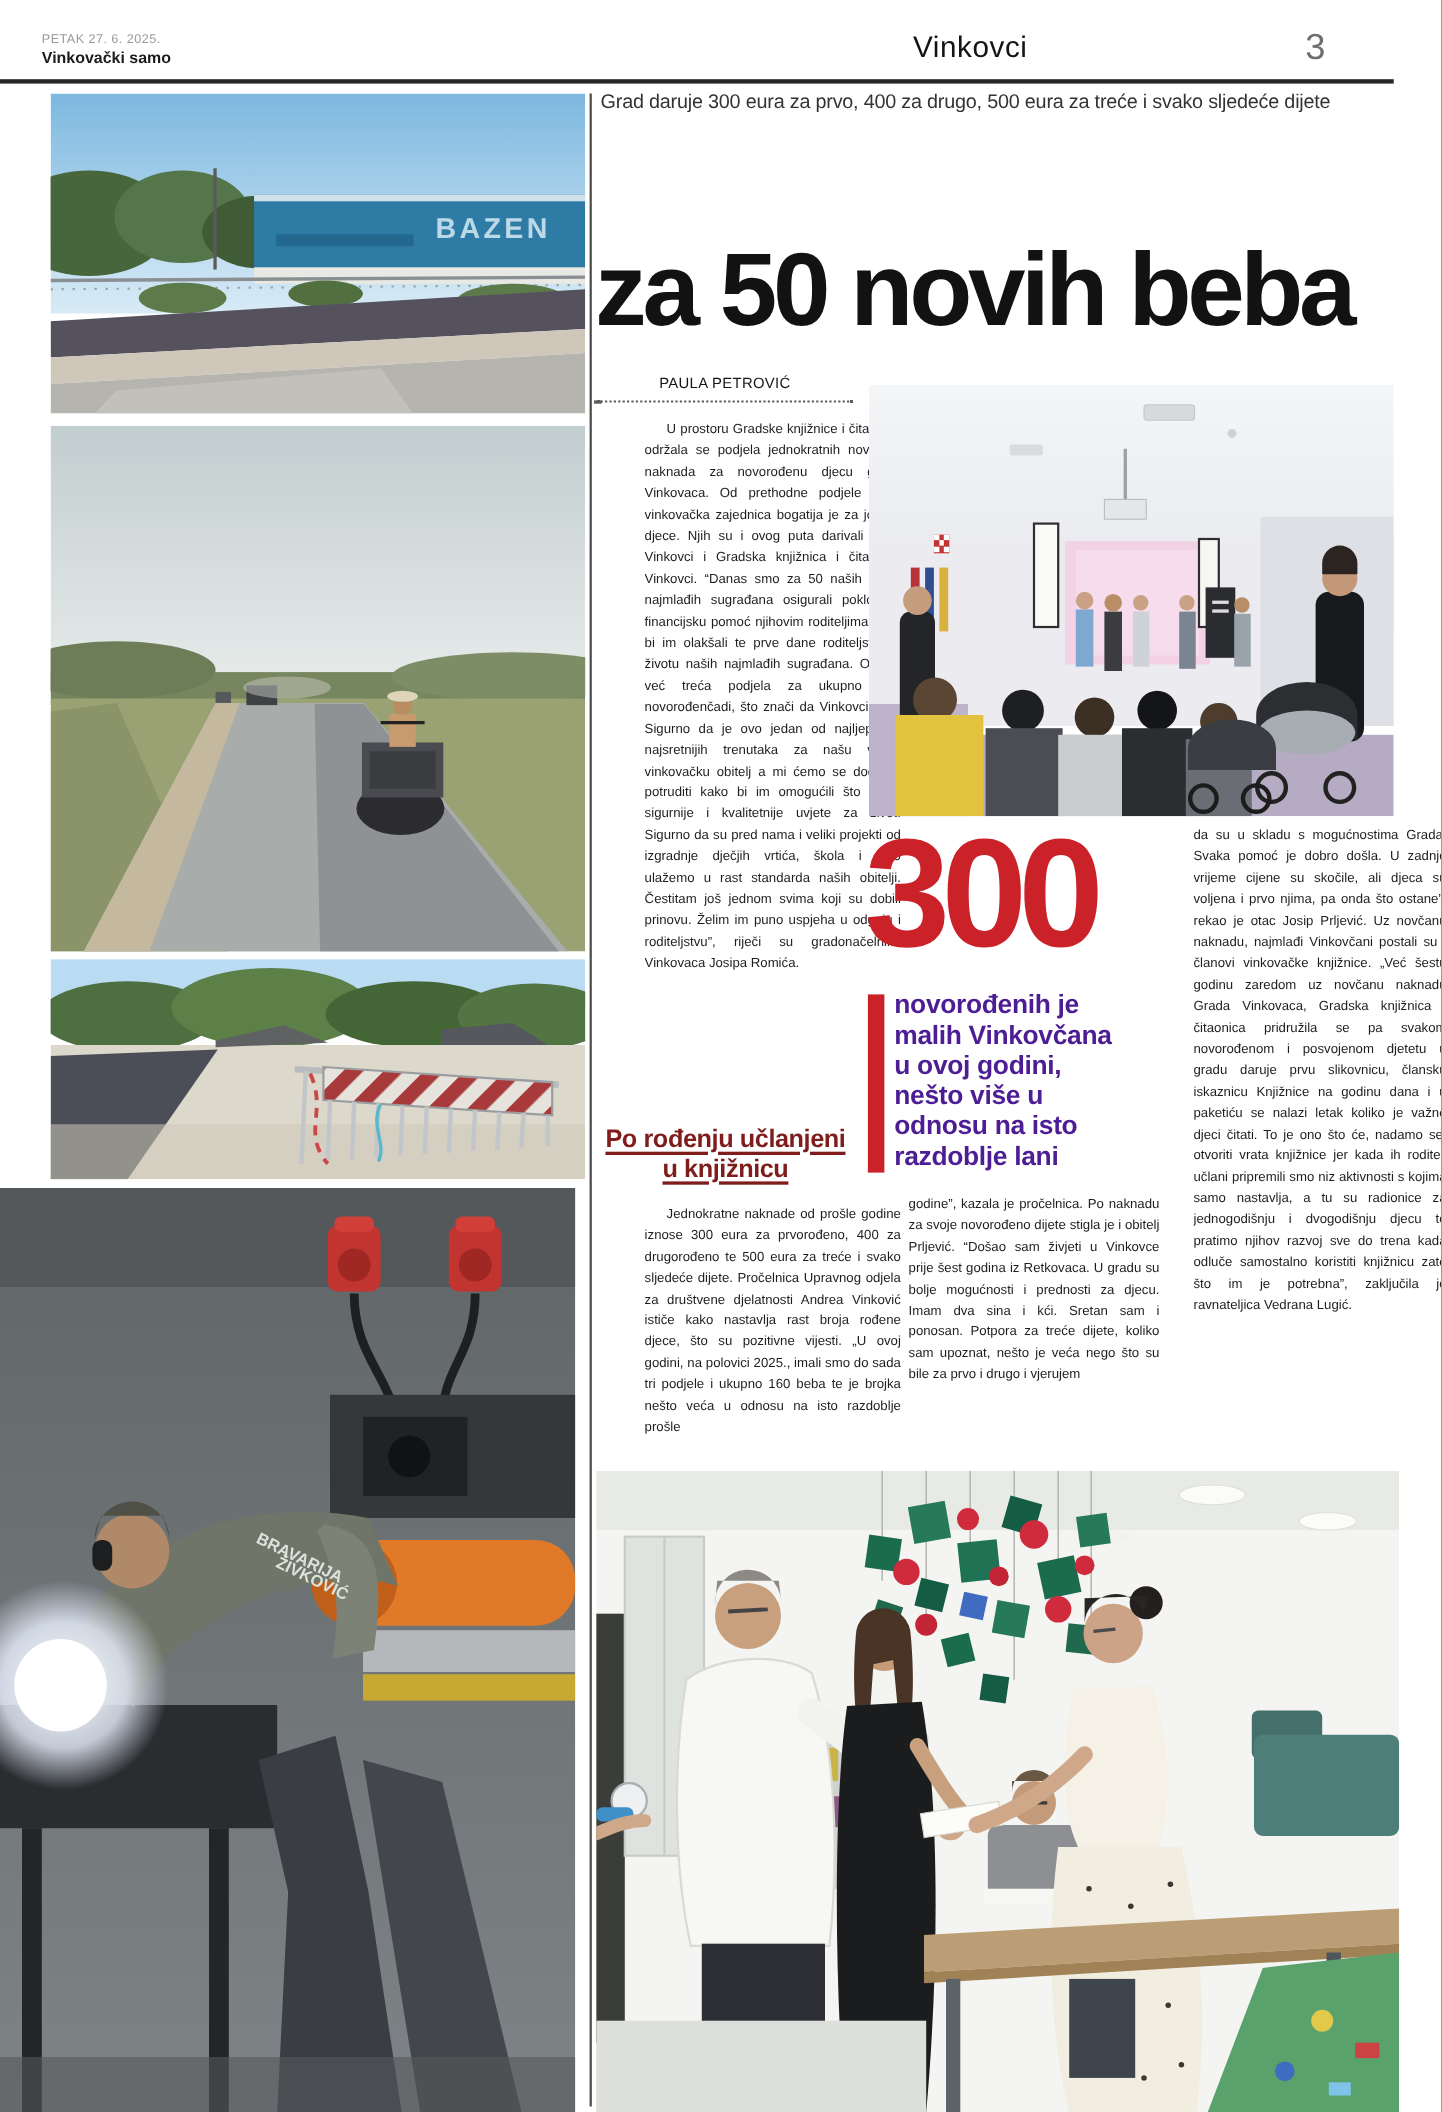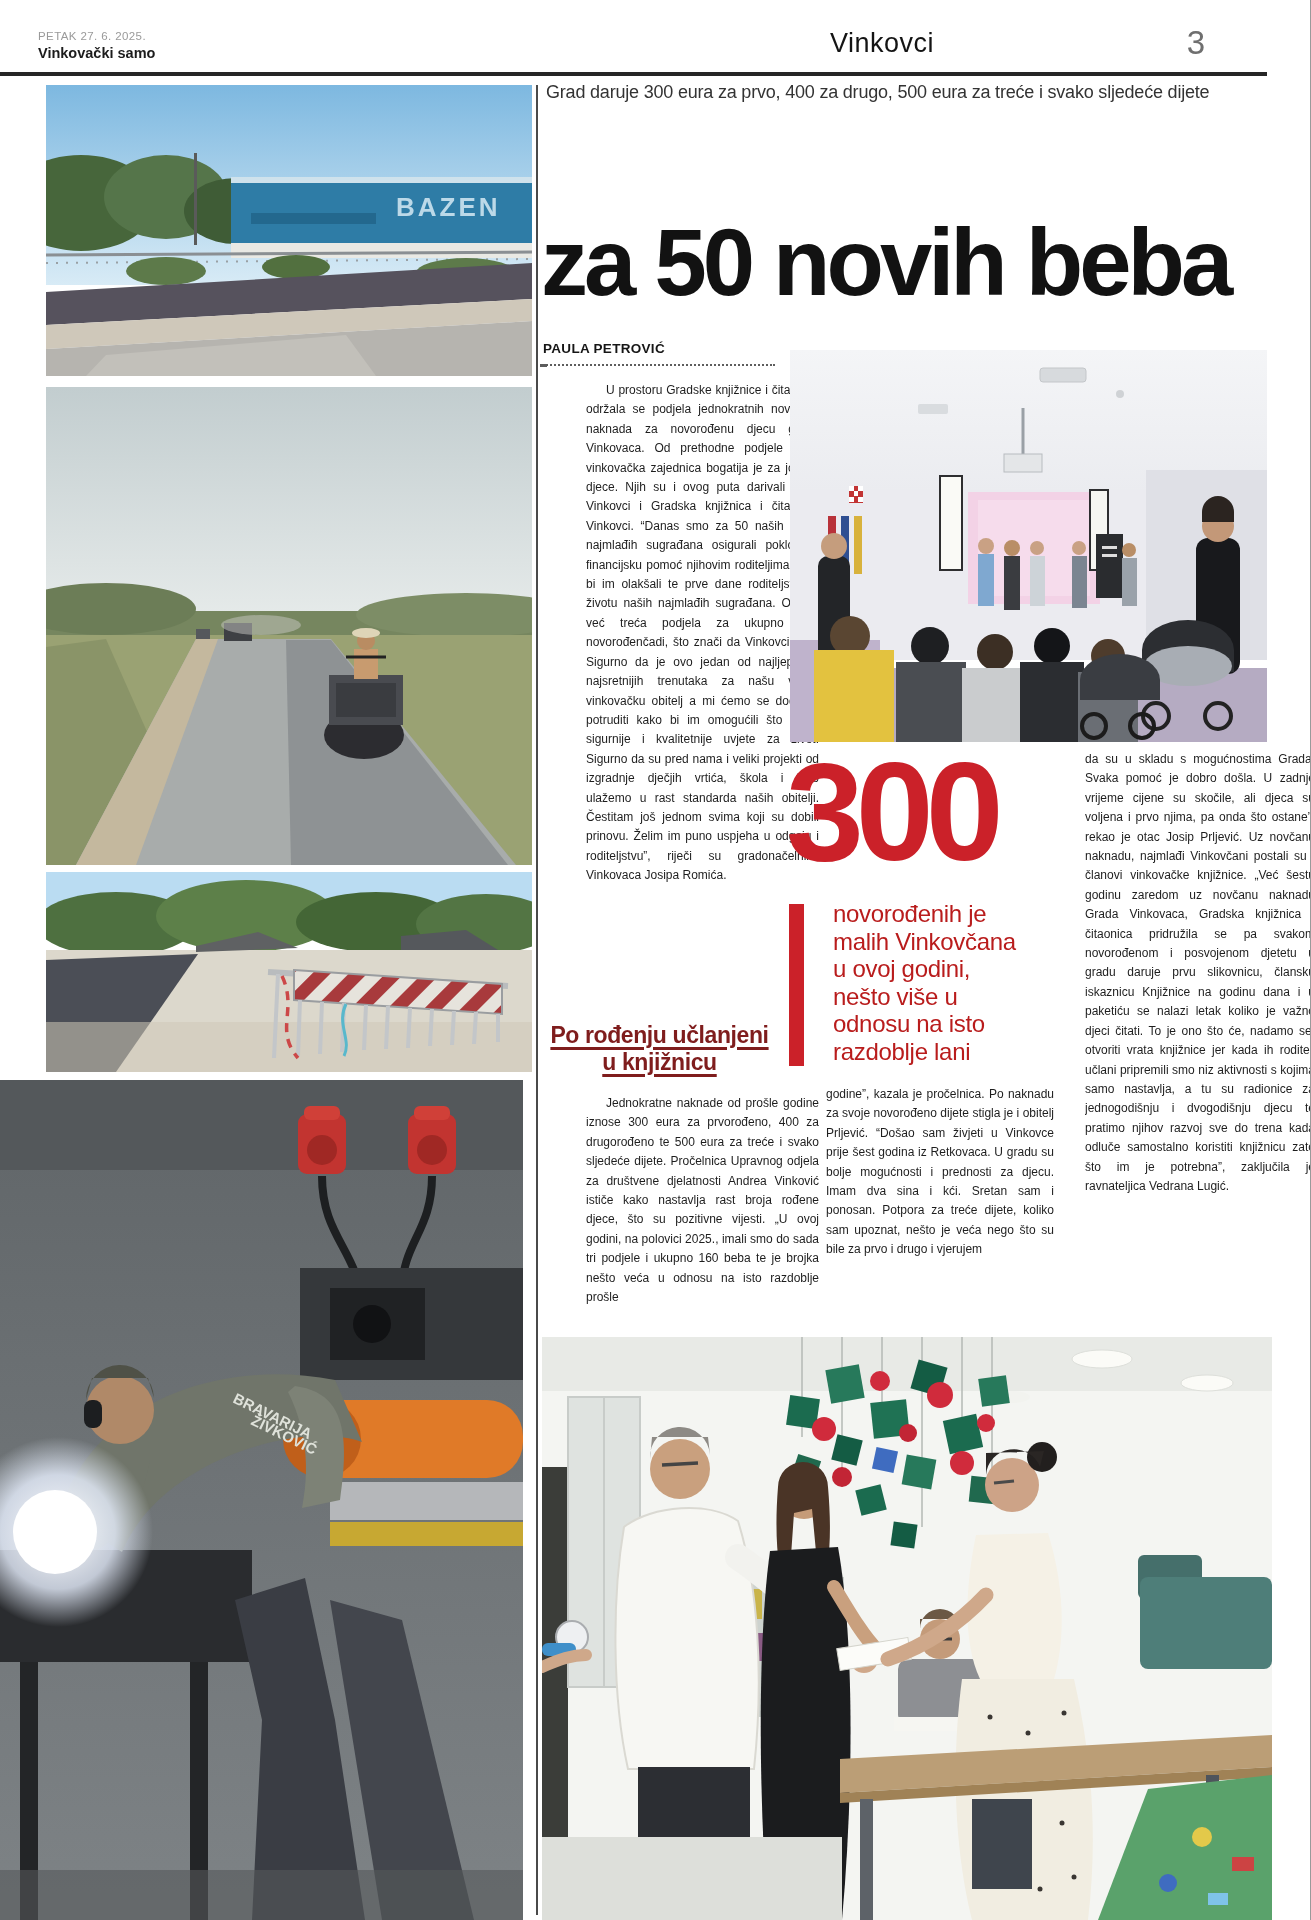--- a/index.html
+++ b/index.html
@@ -15,41 +15,41 @@
   .top-rule{left:0;top:72px;width:1267px;height:4px;background:#262626;}
   .v-rule{left:536px;top:85px;width:2px;height:1830px;background:#4a4a4a;}
 
   
   .kicker{left:546px;top:82px;width:722px;font-size:18px;color:#333;letter-spacing:-.2px;white-space:nowrap;}
   .hl{left:541px;width:735px;font-weight:900;color:#121212;font-size:94px;line-height:1;
       letter-spacing:-4px;font-family:"Liberation Sans",sans-serif;}
   .hl1{top:102px;}
   .hl2{top:216px;}
 
-  .byline{left:543px;top:341px;width:232px;font-size:13.5px;font-weight:bold;color:#161616;letter-spacing:.3px;}
+  .byline{left:543px;top:341px;width:232px;text-align:center;font-size:13.5px;font-weight:normal;color:#161616;letter-spacing:.3px;}
   .byline-rule{left:543px;top:364px;width:232px;height:0;border-top:2.5px dotted #5d5d5d;}
   .byline-dash{left:540px;top:364px;width:7px;height:2.5px;background:#5d5d5d;}
 
   .serif{font-family:Liberation Sans, sans-serif;font-size:12px;line-height:19.4px;
          color:#1e1e1e;text-align:justify;margin-left:43px;}
   .indent{text-indent:20px;}
   .clip{overflow:hidden;}
 
   .col1{left:543px;width:233px;}
   .col2{left:783px;width:228px;}
   .col3{left:1042px;width:230px;}
 
   .crosshead{left:543px;top:1022px;width:233px;text-align:center;font-size:23px;line-height:27px;
              font-weight:800;color:#7f1d1d;letter-spacing:-.4px;
              text-decoration:underline;text-decoration-thickness:2.5px;text-underline-offset:4px;}
 
   .stat-number{left:786px;top:742px;font-size:140px;line-height:1;font-weight:900;color:#cb2129;letter-spacing:-8px;}
   .stat-block{left:789px;top:900px;width:235px;}
   .stat-bar{position:absolute;left:0;top:4px;width:15px;height:162px;background:#cb2129;}
-  .stat-caption{margin-left:44px;font-size:24px;line-height:27.5px;font-weight:400;color:#b91c1c;letter-spacing:-.3px;}
+  .stat-caption{margin-left:24px;font-size:24px;line-height:27.5px;font-weight:700;color:#4c1d95;letter-spacing:-.3px;}
 
   .photo{display:block;}
   svg text{font-family:"Liberation Sans",sans-serif;}
 </style>
 </head>
 <body>
 
 <div class="page">
 
   <div class="abs mast-date">PETAK 27. 6. 2025.</div>

